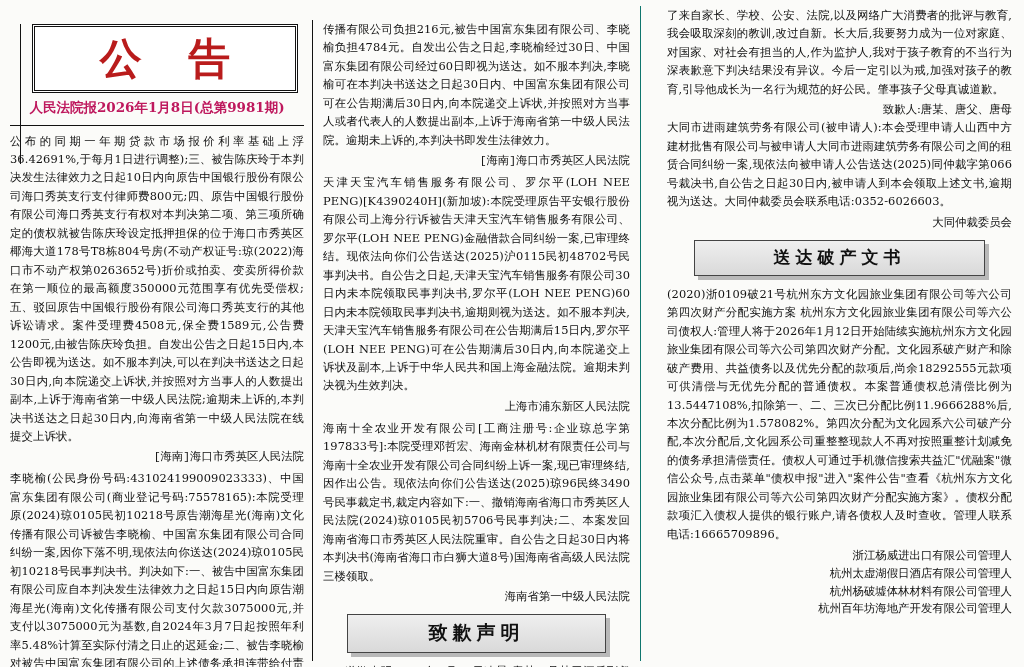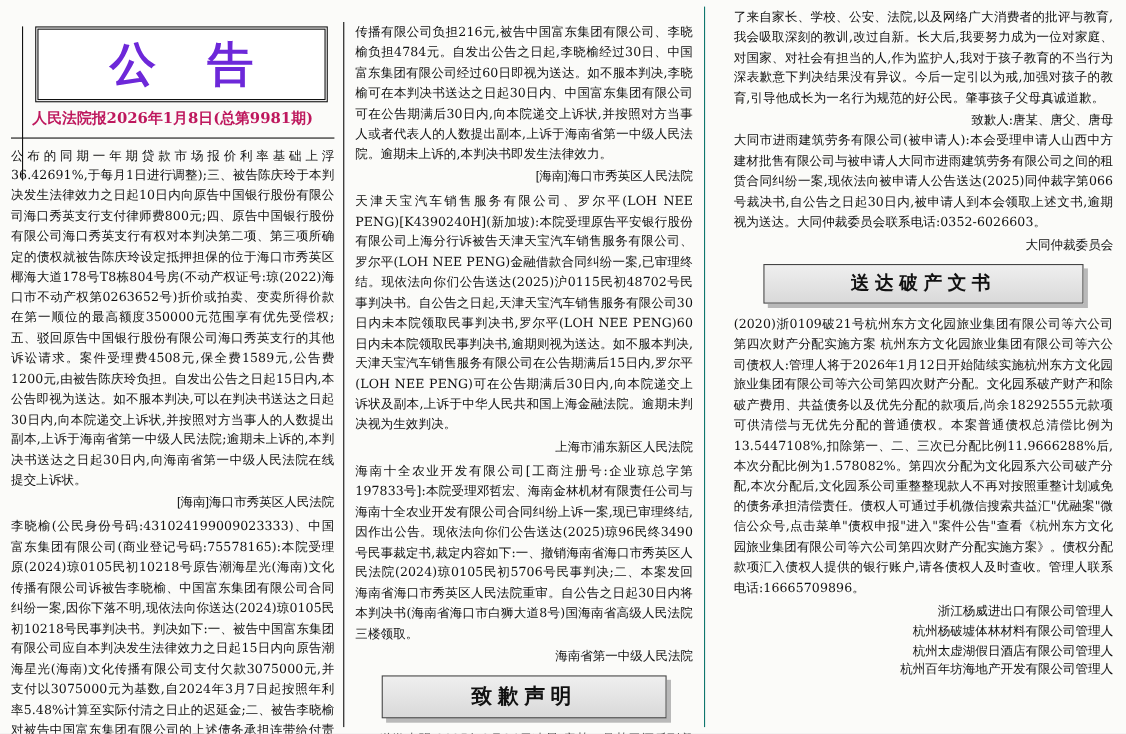--- a/index.html
+++ b/index.html
@@ -37,21 +37,21 @@
     text-align:center;
     background:#fff;
   }
   .masthead .title{
     font-family:"DejaVu Serif","Liberation Serif",serif;
     font-size:42px;
     font-weight:bold;
     letter-spacing:16px;
     text-indent:16px;
     line-height:1.25;
-    color:#6d28d9;
+    color:#b91c1c;
   }
   .issue{
     text-align:center;
     font-family:"DejaVu Serif","Liberation Serif",serif;
     font-weight:bold;
     font-size:13.5px;
     margin:6px 0 8px 0;
     color:#be185d;
   }
   .rule{
@@ -64,21 +64,21 @@
     font-size:11.4px;
     line-height:1.62;
     text-align:justify;
     text-justify:inter-ideograph;
     margin:0 0 4px 0;
     color:#111;
     letter-spacing:0.1px;
   }
   p.ind{text-indent:22px;}
   .court{
-    font-family:Liberation Sans, sans-serif;
+    font-family:Liberation Mono, monospace;
     font-size:11.4px;
     text-align:right;
     margin:2px 0 5px 0;
     color:#111;
   }
   .sign{
     font-family:"DejaVu Serif","Liberation Serif",serif;
     font-size:11.4px;
     text-align:right;
     margin:1px 0;
@@ -163,21 +163,21 @@
       <p class="body">大同市进雨建筑劳务有限公司(被申请人):本会受理申请人山西中方建材批售有限公司与被申请人大同市进雨建筑劳务有限公司之间的租赁合同纠纷一案,现依法向被申请人公告送达(2025)同仲裁字第066号裁决书,自公告之日起30日内,被申请人到本会领取上述文书,逾期视为送达。大同仲裁委员会联系电话:0352-6026603。</p>
       <div class="sign">大同仲裁委员会</div>
 
       <div class="banner small">
         <span>送达破产文书</span>
       </div>
       <p class="body">(2020)浙0109破21号杭州东方文化园旅业集团有限公司等六公司第四次财产分配实施方案  杭州东方文化园旅业集团有限公司等六公司债权人:管理人将于2026年1月12日开始陆续实施杭州东方文化园旅业集团有限公司等六公司第四次财产分配。文化园系破产财产和除破产费用、共益债务以及优先分配的款项后,尚余18292555元款项可供清偿与无优先分配的普通债权。本案普通债权总清偿比例为13.5447108%,扣除第一、二、三次已分配比例11.9666288%后,本次分配比例为1.578082%。第四次分配为文化园系六公司破产分配,本次分配后,文化园系公司重整整现款人不再对按照重整计划减免的债务承担清偿责任。债权人可通过手机微信搜索共益汇"优融案"微信公众号,点击菜单"债权申报"进入"案件公告"查看《杭州东方文化园旅业集团有限公司等六公司第四次财产分配实施方案》。债权分配款项汇入债权人提供的银行账户,请各债权人及时查收。管理人联系电话:16665709896。</p>
 
       <div class="sign-list">
         <div>浙江杨威进出口有限公司管理人</div>
+        <div>杭州太虚湖假日酒店有限公司管理人</div>
         <div>杭州杨破墟体林材料有限公司管理人</div>
-        <div>杭州太虚湖假日酒店有限公司管理人</div>
         <div>杭州百年坊海地产开发有限公司管理人</div>
 
       </div>
     </div>
 
   </div>
 </div>
 
 </body></html>

